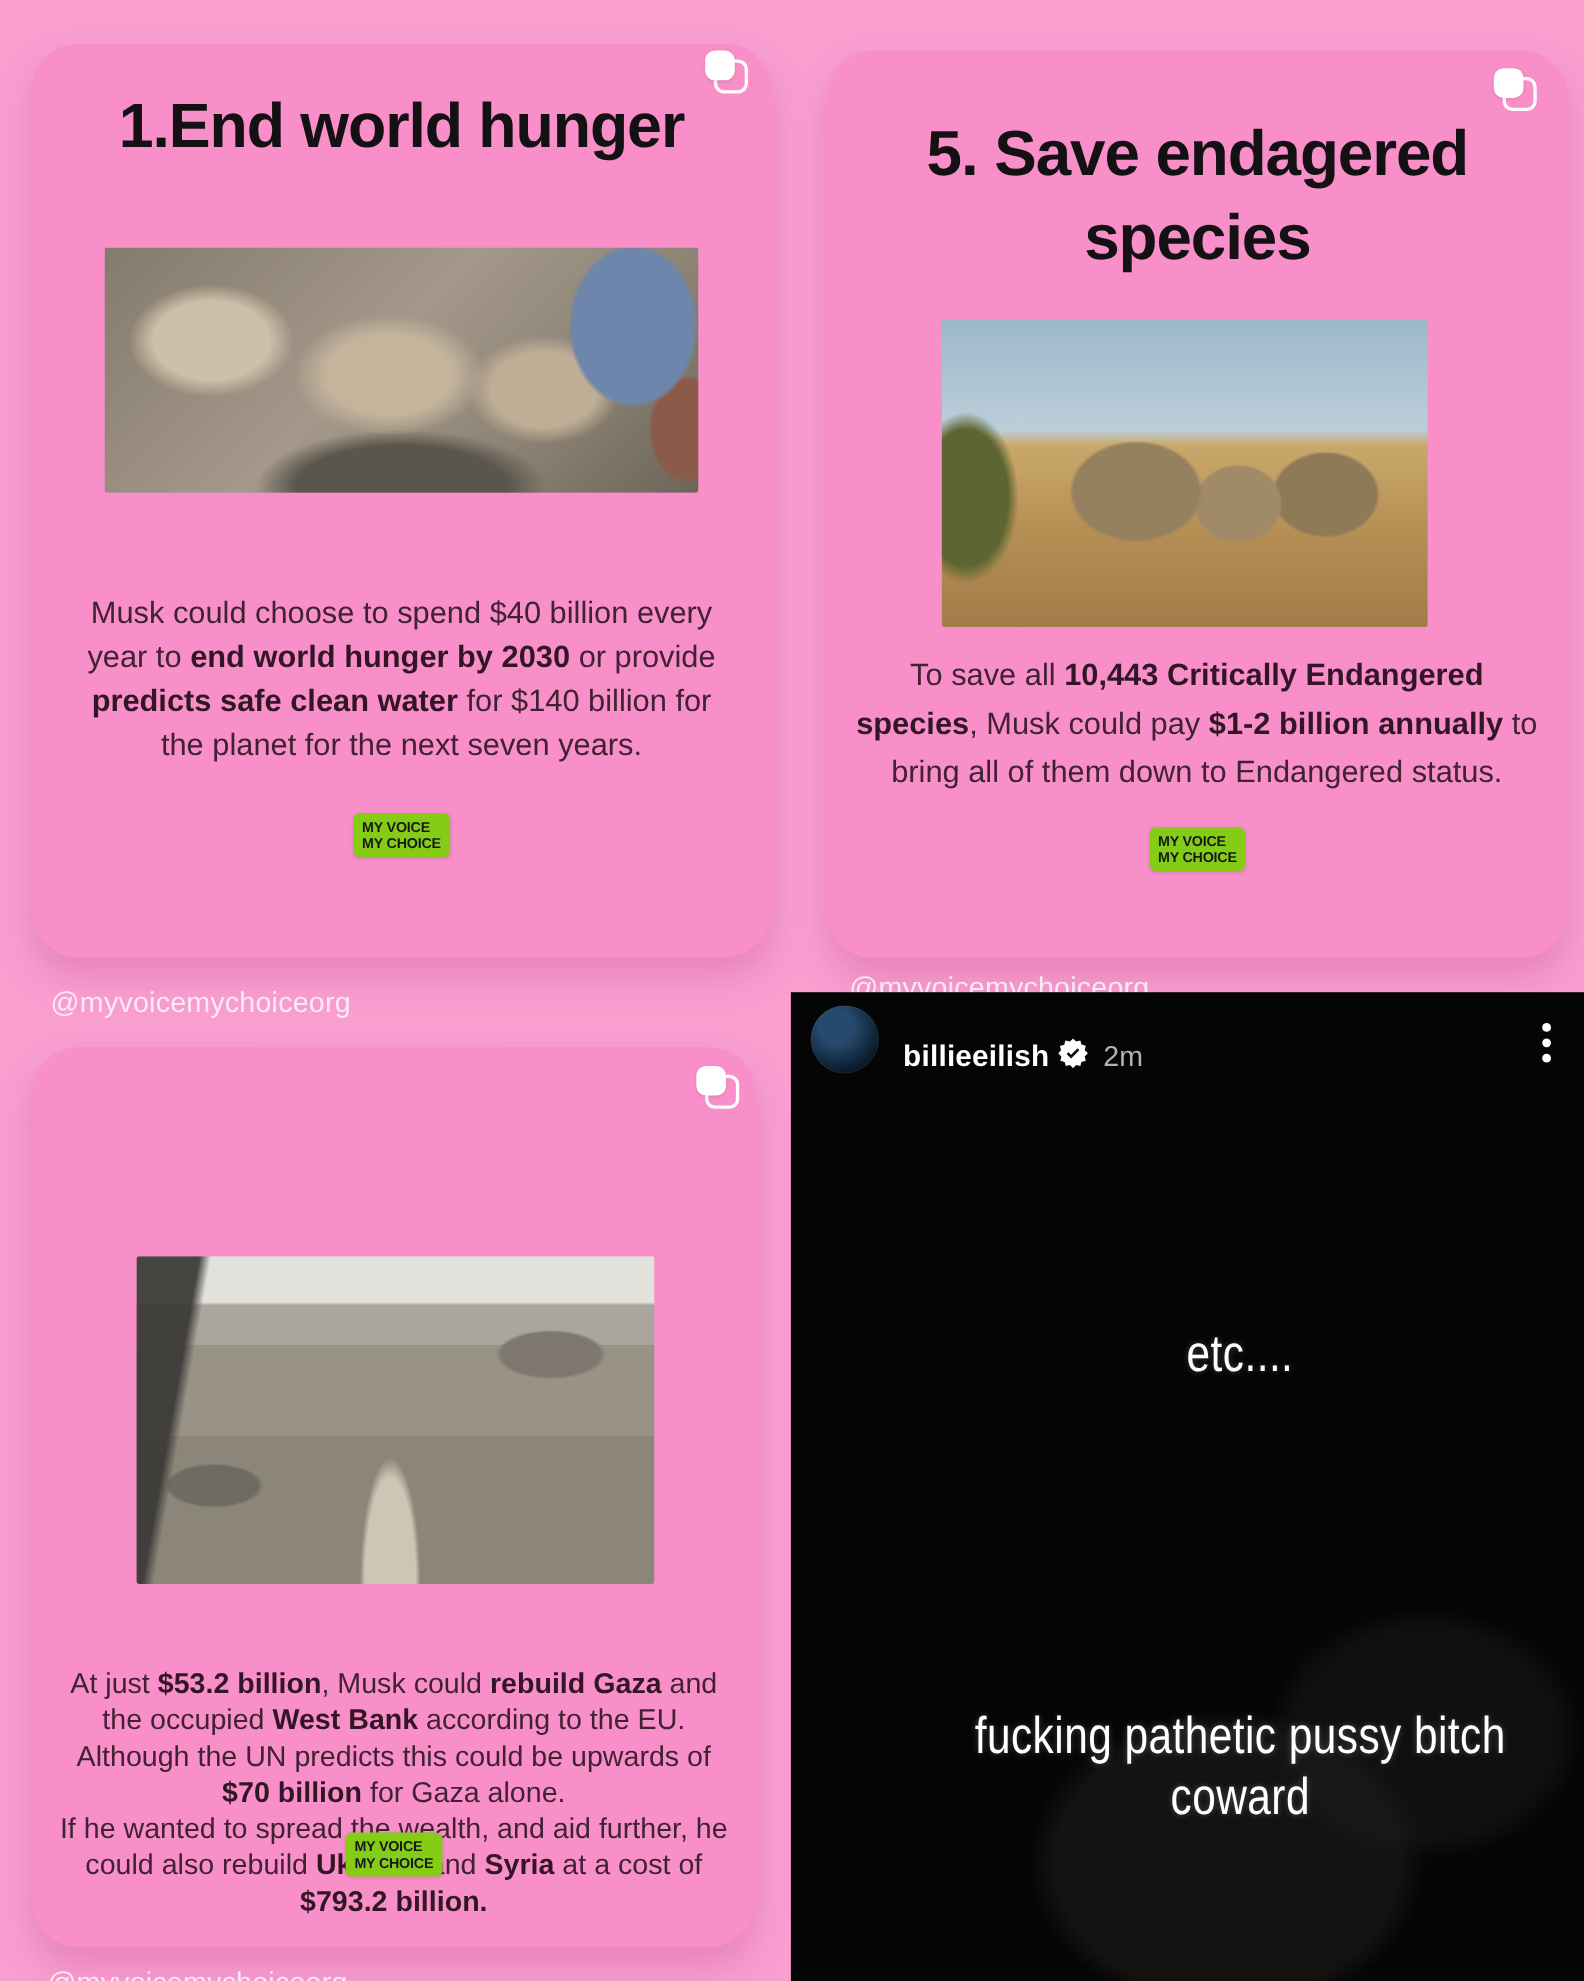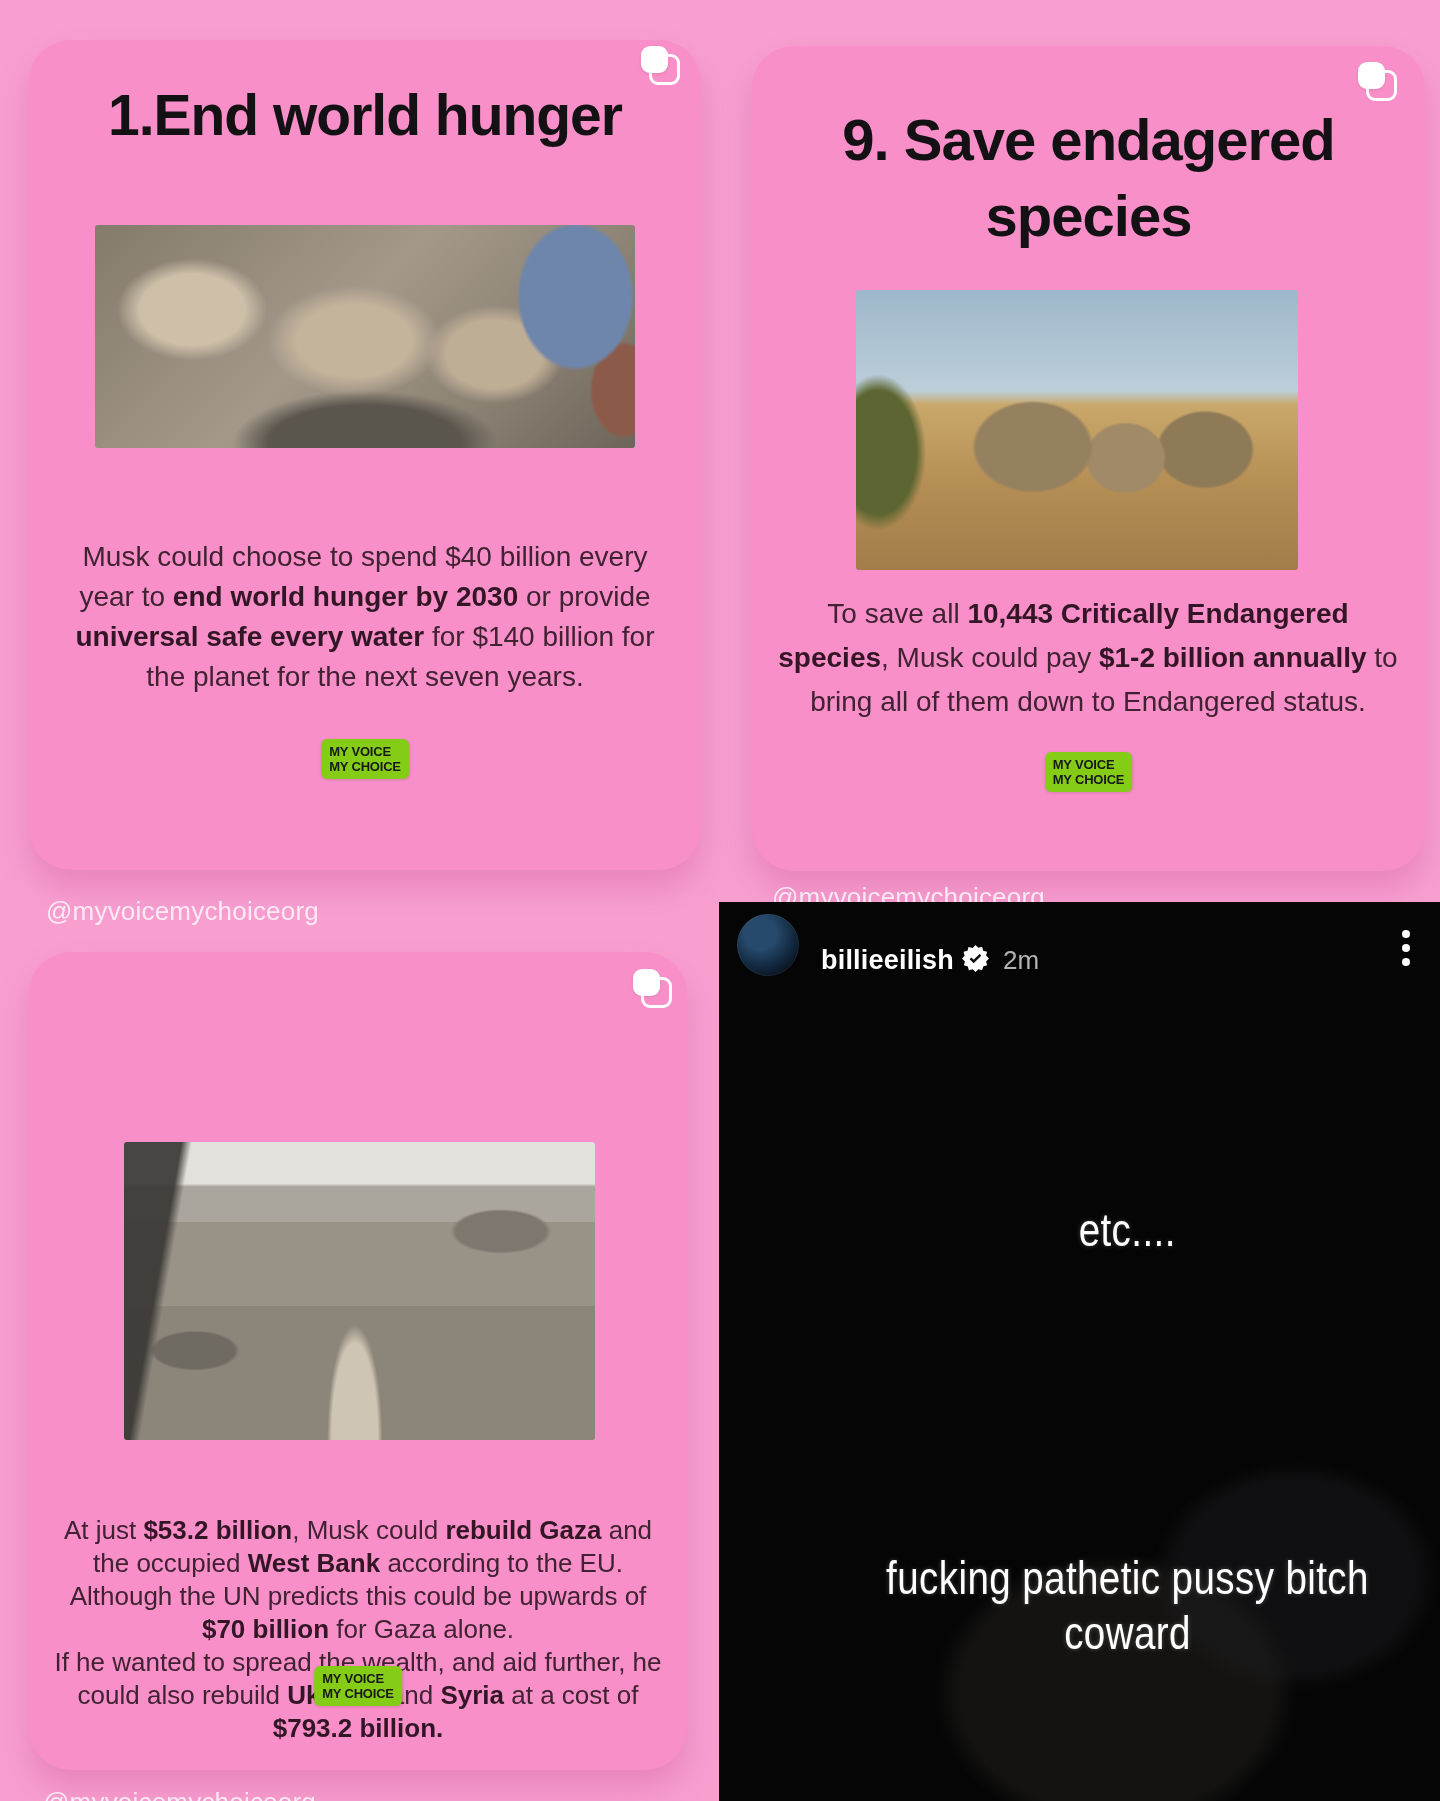--- a/index.html
+++ b/index.html
@@ -83,34 +83,34 @@
 
 <div class="canvas">
 
   <section class="card" style="left:29px;top:40px;width:672px;height:830px;">
     <span class="sticker" style="left:612px;top:6px;">
       <span class="back"></span>
       <span class="front"></span>
     </span>
     <h1 class="card-title" style="top:42px;font-size:57px;">1.End world hunger</h1>
     <div class="photo hands-photo" style="left:66px;top:185px;width:540px;height:223px;"></div>
-    <p class="card-body" style="left:36px;top:497px;width:600px;font-size:28px;line-height:40px;"><span>Musk could choose to spend $40 billion every year to </span><b>end world hunger by 2030</b><span> or provide </span><b>universal safe every water</b><span> for $140 billion for the planet for the next seven years.</span></p>
+    <p class="card-body" style="left:36px;top:497px;width:600px;font-size:28px;line-height:40px;"><span>Musk could choose to spend $40 billion every year to </span><b>end world hunger by 2030</b><span> or provide </span><b>predicts safe clean water</b><span> for $140 billion for the planet for the next seven years.</span></p>
     <div class="badge" style="top:699px;">
       <span>MY VOICE</span>
       <span>MY CHOICE</span>
     </div>
   </section>
   <div class="wm" style="left:46px;top:896px;">@myvoicemychoiceorg</div>
 
   <section class="card" style="left:752px;top:46px;width:673px;height:825px;">
     <span class="sticker" style="left:606px;top:16px;">
       <span class="back"></span>
       <span class="front"></span>
     </span>
-    <h1 class="card-title" style="top:56px;font-size:58px;line-height:76px;padding:0 56px;">9. Save endagered species</h1>
+    <h1 class="card-title" style="top:56px;font-size:58px;line-height:76px;padding:0 56px;">5. Save endagered species</h1>
     <div class="photo elephants-photo" style="left:104px;top:244px;width:442px;height:280px;"></div>
     <p class="card-body" style="left:26px;top:546px;width:620px;font-size:28px;line-height:44px;"><span>To save all </span><b>10,443 Critically Endangered species</b><span>, Musk could pay </span><b>$1-2 billion annually</b><span> to bring all of them down to Endangered status.</span></p>
     <div class="badge" style="top:706px;">
       <span>MY VOICE</span>
       <span>MY CHOICE</span>
     </div>
   </section>
   <div class="wm" style="left:772px;top:882px;">@myvoicemychoiceorg</div>
 
   <section class="card" style="left:29px;top:952px;width:658px;height:818px;">

